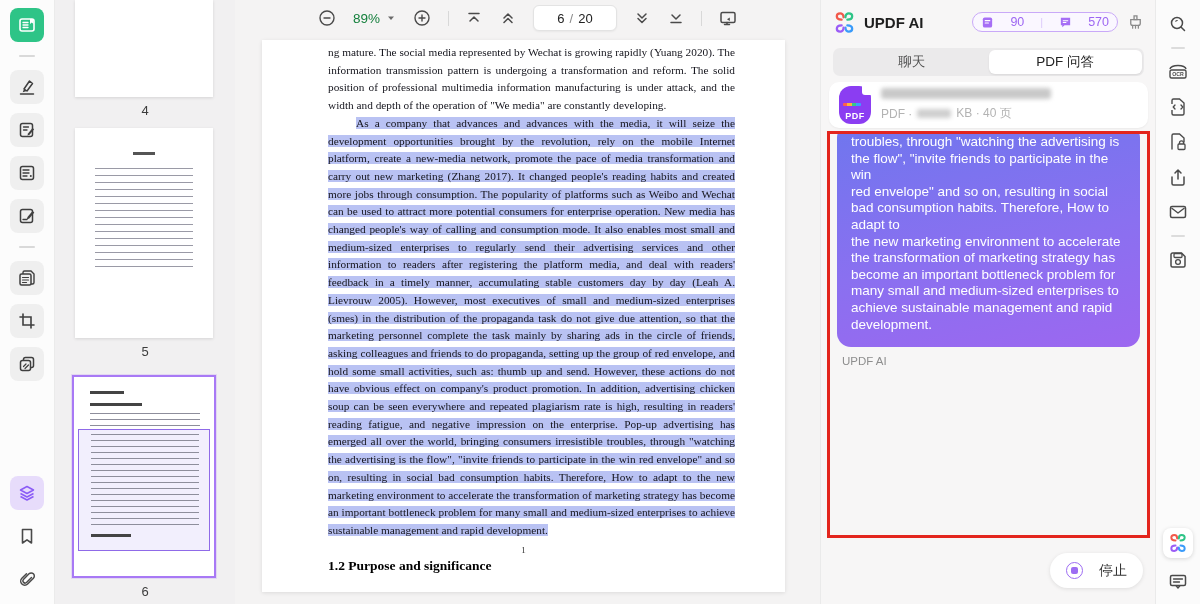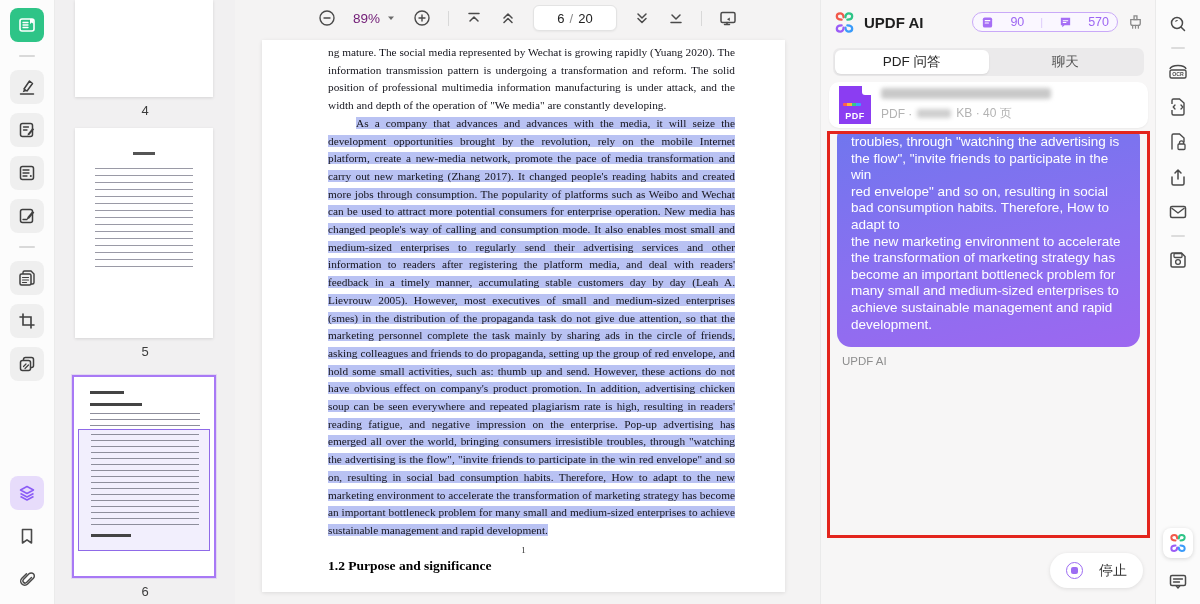--- a/index.html
+++ b/index.html
@@ -21,21 +21,21 @@
   .thumb-label { position:absolute; width:100%; text-align:center; font-size:13px; color:#3c3c3c; }
   .toc-lines { position:absolute; left:20px; right:20px; }
   .fake-lines { background-image:repeating-linear-gradient(to bottom, #9a9aa6 0px, #9a9aa6 1px, transparent 1px, transparent 7px); }
   .fake-lines-dense { background-image:repeating-linear-gradient(to bottom, #8e8e9c 0px, #8e8e9c 1px, transparent 1px, transparent 6px); }
   .thumb-sel { position:absolute; border:1px solid #8f6ae8; background:rgba(150,120,240,.12); }
 
   
   .viewer { position:absolute; left:235px; top:0; width:585px; height:604px; background:#f4f3f3; }
   .vtoolbar { position:absolute; left:0; top:0; width:100%; height:36px; display:flex; align-items:center; justify-content:center; gap:16px; color:#4a4a4a; }
   .vtb-group { display:flex; align-items:center; gap:6px; }
-  .zoom-text { font-size:13.5px; color:#701a75; }
+  .zoom-text { font-size:13.5px; color:#15803d; }
   .vtb-div { width:1px; height:15px; background:#d8d8d8; }
   .page-box { background:#fff; border:1px solid #e3e3e3; border-radius:6px; height:26px; min-width:84px; display:flex; align-items:center; justify-content:center; gap:5px; font-size:13px; color:#222; box-shadow:0 1px 2px rgba(0,0,0,.05); }
 
   .pdf-page { position:absolute; left:27px; top:40px; width:523px; height:552px; background:#fff; box-shadow:0 1px 4px rgba(0,0,0,.10); }
   .doc-body { position:absolute; left:66px; right:50px; top:4px; font-family:"Liberation Serif", serif; font-size:11.3px; line-height:17.7px; color:#14141c; text-align:justify; }
   .doc-body p.cont { text-indent:0; }
   .doc-body p.ind { text-indent:28px; }
   .hl { background:#b9c2f3; }
   .doc-h2 { font-family:"Liberation Serif", serif; font-weight:bold; font-size:13.5px; color:#000; margin-top:17px; text-align:left; text-indent:0; }
   .folio { position:absolute; left:0; width:100%; text-align:center; font-family:"Liberation Serif", serif; font-size:9px; color:#333; top:505px; }
@@ -44,21 +44,21 @@
   .ai-panel { position:absolute; left:820px; top:0; width:335px; height:604px; background:#f7f6f6; border-left:1px solid #eaeaea; }
   .ai-header { position:absolute; left:0; top:0; width:100%; height:44px; display:flex; align-items:center; padding:0 10px 0 12px; gap:8px; }
   .ai-title { font-size:15px; font-weight:bold; color:#1e1e1e; }
   .ai-head-spacer { flex:1; }
   .quota-pill { display:flex; align-items:center; gap:16px; border:1px solid #c9a9f8; border-radius:12px; padding:2px 8px; color:#9d66f2; font-size:12.5px; background:#faf7ff; }
   .quota-sep { color:#dcc9fa; font-size:11px; }
   .tabs { position:absolute; left:12px; top:48px; width:311px; height:28px; background:#ebeaeb; border-radius:7px; display:flex; padding:2px; }
   .tab { flex:1; display:flex; align-items:center; justify-content:center; font-size:13.5px; color:#4e4e4e; border-radius:6px; }
   .tab.active { background:#fff; color:#222; box-shadow:0 1px 2px rgba(0,0,0,.08); }
   .file-card { position:absolute; left:8px; top:82px; width:319px; height:46px; background:#fff; border-radius:10px; display:flex; align-items:center; padding:0 10px; gap:10px; box-shadow:0 1px 2px rgba(0,0,0,.05); }
-  .pdf-chip { width:32px; height:38px; background:#8b3df2; border-radius:0; position:relative; flex:none; }
+  .pdf-chip { width:32px; height:38px; background:#8b3df2; border-radius:12px; position:relative; flex:none; }
   .pdf-chip .fold { position:absolute; right:0; top:0; width:9px; height:9px; background:#fff; border-bottom-left-radius:3px; }
   .pdf-chip .stripe { position:absolute; left:4px; top:17px; width:18px; height:2.5px; border-radius:1px; background:linear-gradient(90deg,#ff5f4d 0 25%,#ffb43a 25% 50%,#35c98b 50% 75%,#3aa0ff 75% 100%); }
   .pdf-chip .txt { position:absolute; left:0; bottom:3px; width:100%; text-align:center; color:#fff; font-size:9px; font-weight:bold; letter-spacing:.5px; }
   .file-lines { flex:1; min-width:0; }
   .blurbar { height:11px; background:#c9c9c9; border-radius:3px; filter:blur(2px); margin-bottom:6px; }
   .file-meta { display:flex; align-items:center; gap:5px; font-size:12px; color:#b3b3b3; white-space:nowrap; }
   .blurpatch { display:inline-block; width:34px; height:9px; background:#cfcfcf; border-radius:2px; filter:blur(2px); }
 
   .redbox { position:absolute; left:6px; top:131px; width:323px; height:407px; border:3px solid #e3251d; overflow:hidden; background:#f7f6f6; }
   .bubble { margin:-10px 7px 0 7px; border-radius:14px; background:linear-gradient(168deg,#6f76ee 0%, #8a70f0 55%, #9c67f0 100%); color:#fff; padding:10px 14px 14px 14px; font-size:13.5px; line-height:16.6px; white-space:pre-wrap; }
@@ -305,22 +305,22 @@
       <span>
           <svg class="ic" width="19" height="19" viewBox="0 0 20 20">
             <path d="M8.5 3h3v4h-3z" fill="none" stroke="#8a8a8a" stroke-width="1.4"></path>
             <path d="M5 7h10v4a2 2 0 0 1-2 2H7a2 2 0 0 1-2-2z" fill="none" stroke="#8a8a8a" stroke-width="1.4"></path>
             <path d="M7 13v3m3-3v3m3-3v3" stroke="#8a8a8a" stroke-width="1.3" stroke-linecap="round"></path>
           </svg>
         </span>
     </div>
 
     <div class="tabs">
+      <div class="tab">聊天</div>
       <div class="tab active">PDF 问答</div>
-      <div class="tab">聊天</div>
     </div>
 
     <div class="file-card">
       <div class="pdf-chip">
         <div class="fold"></div>
           <div class="stripe"></div>
         <div class="txt">PDF</div>
       </div>
       <div class="file-lines">
         <div class="blurbar" style="width:170px"></div>

